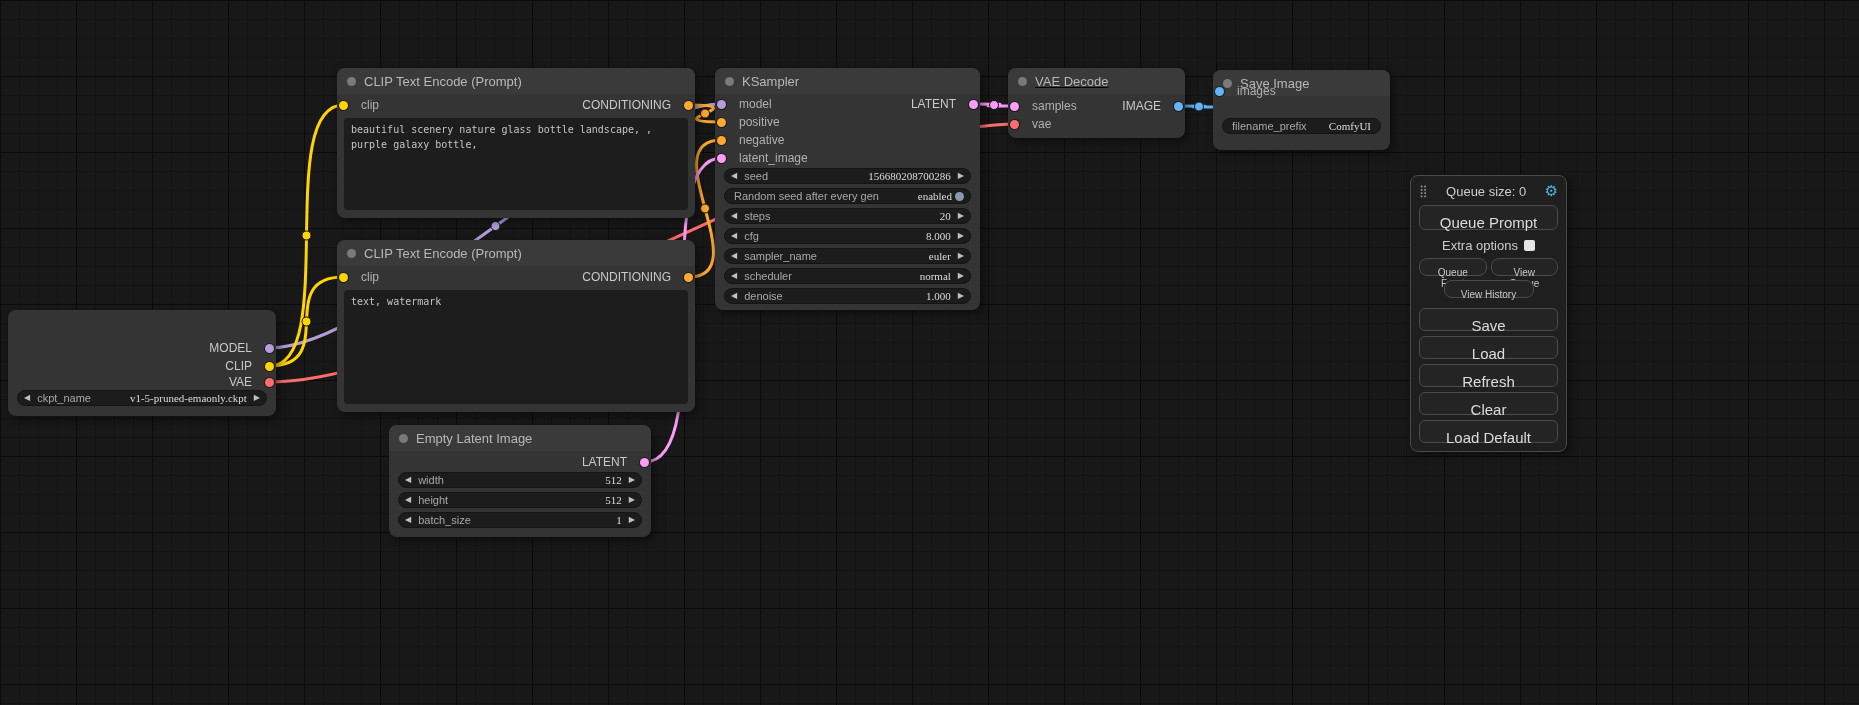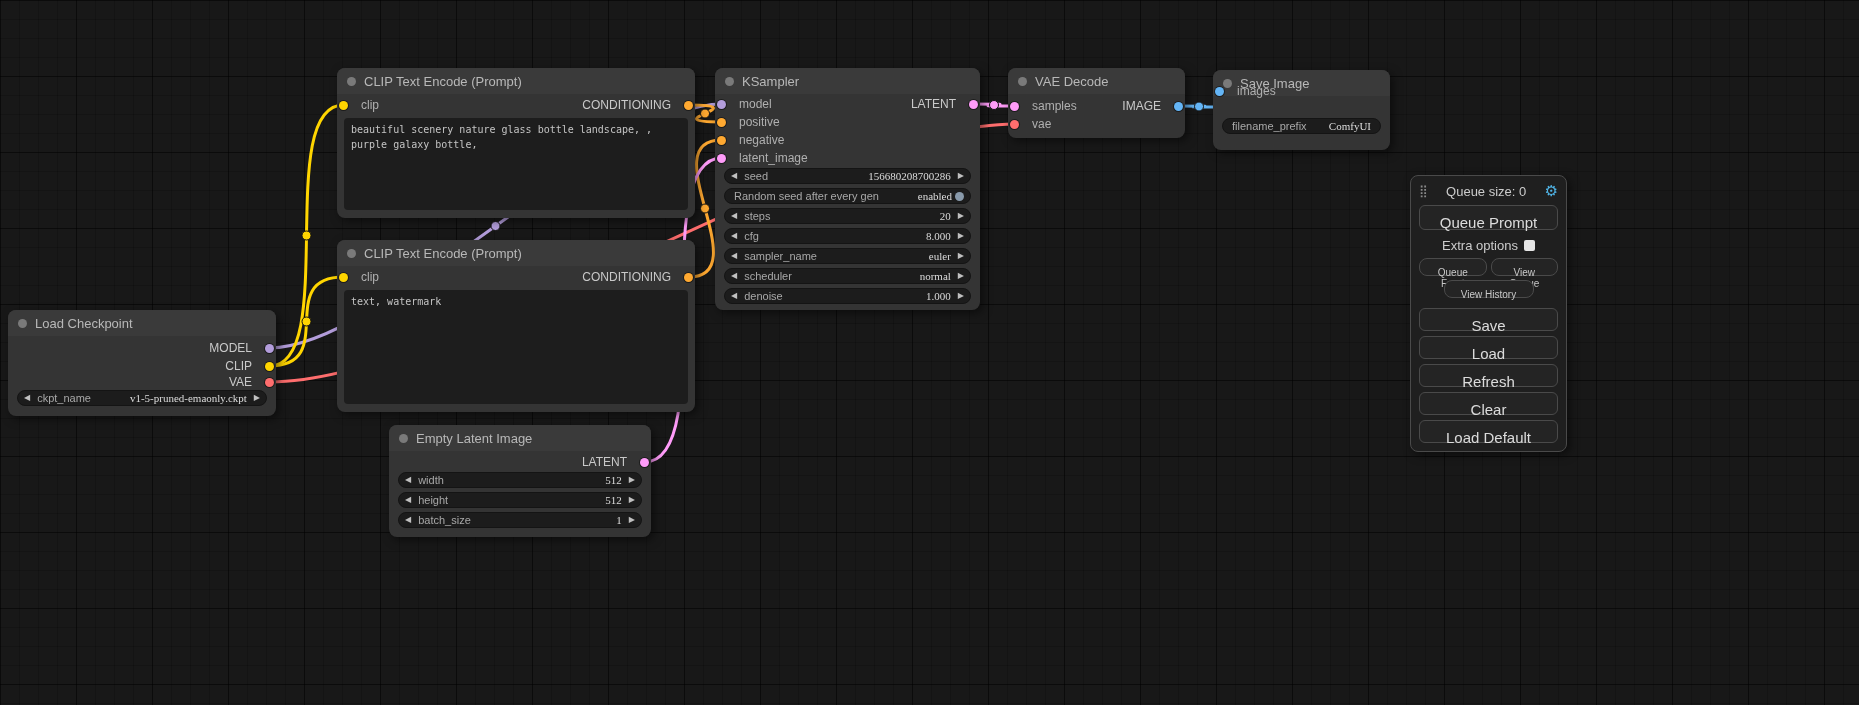--- a/index.html
+++ b/index.html
@@ -81,24 +81,20 @@
       <circle cx="705" cy="208.5" r="4.5" fill="#FFA931" stroke="#131313" stroke-width="1"></circle>
       <path d="M 644.5 462 C 720.5 462 645.5 158 721.5 158" stroke="#FF9CF9" stroke-width="3" stroke-linecap="round" fill="none"></path>
       <circle cx="683" cy="310" r="4.5" fill="#FF9CF9" stroke="#131313" stroke-width="1"></circle>
       <path d="M 973.5 104 C 1043.5 104 944.5 106 1014.5 106" stroke="#FF9CF9" stroke-width="3" stroke-linecap="round" fill="none"></path>
       <circle cx="994" cy="105" r="4.5" fill="#FF9CF9" stroke="#131313" stroke-width="1"></circle>
       <path d="M 1178.5 106 C 1248.5 106 1149.5 107 1219.5 107" stroke="#64B5F6" stroke-width="3" stroke-linecap="round" fill="none"></path>
       <circle cx="1199" cy="106.5" r="4.5" fill="#64B5F6" stroke="#131313" stroke-width="1"></circle>
     </svg>
 
   <div class="node" style="left:8px;top:310px;width:268px;height:106px;">
-    <div class="node-title">
-      <span class="collapse-dot"></span>
-      <span>Load Checkpoint</span>
-    </div>
     <div class="port out" style="top:30px;">
       <span>MODEL</span>
       <span class="p-dot" style="background: rgb(179, 157, 219);"></span>
     </div>
     <div class="port out" style="top:48px;">
       <span>CLIP</span>
       <span class="p-dot" style="background: rgb(255, 213, 0);"></span>
     </div>
     <div class="port out" style="top:64px;">
       <span>VAE</span>
@@ -234,21 +230,21 @@
       <span class="w-arrow">▶</span>
     </div>
     <div class="widget" style="top:220px;">
       <span class="w-arrow">◀</span>
       <span class="w-label">denoise</span>
       <span class="w-value">1.000</span>
       <span class="w-arrow">▶</span>
     </div>
   </div>
 
-  <div class="node" style="left:1008px;top:68px;width:177px;height:70px;">
+  <div class="node" style="left:1008px;top:68px;width:177px;height:70px;text-decoration:underline;">
     <div class="node-title">
       <span class="collapse-dot"></span>
       <span>VAE Decode</span>
     </div>
     <div class="port in" style="top:30px;">
       <span class="p-dot" style="background: rgb(255, 156, 249);"></span>
       <span>samples</span>
     </div>
     <div class="port in" style="top:48px;">
       <span class="p-dot" style="background: rgb(255, 110, 110);"></span>

